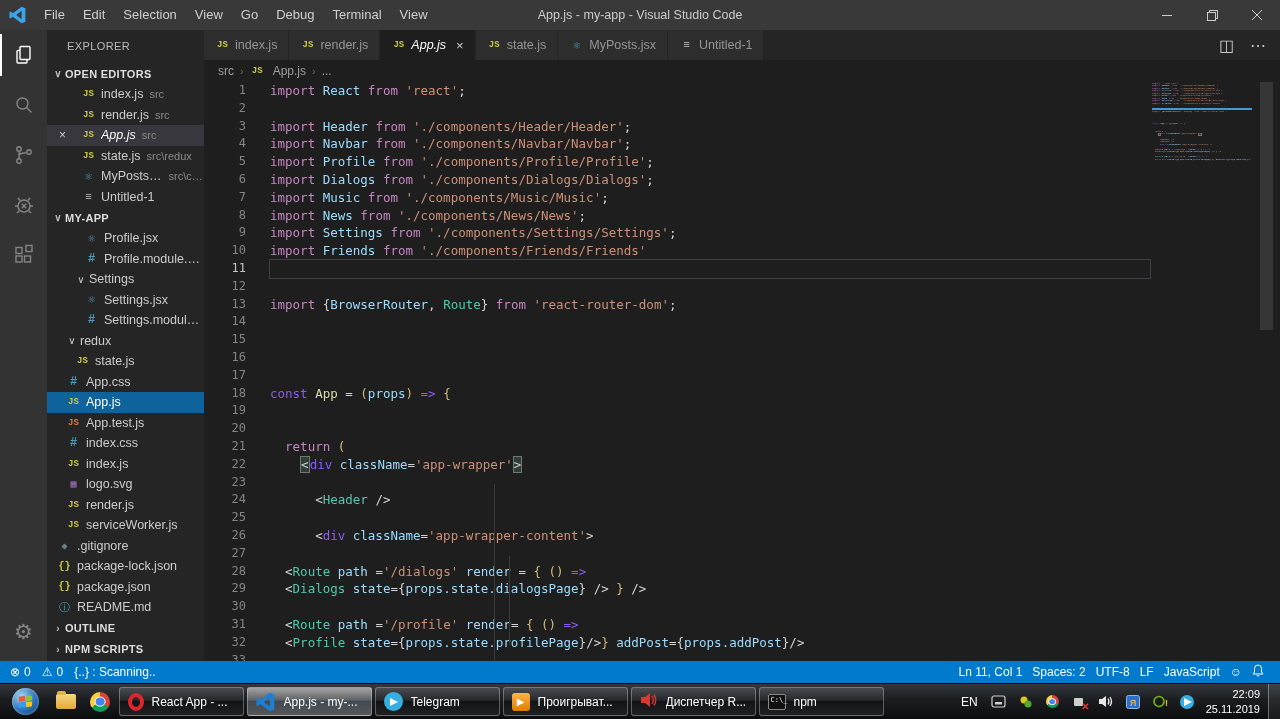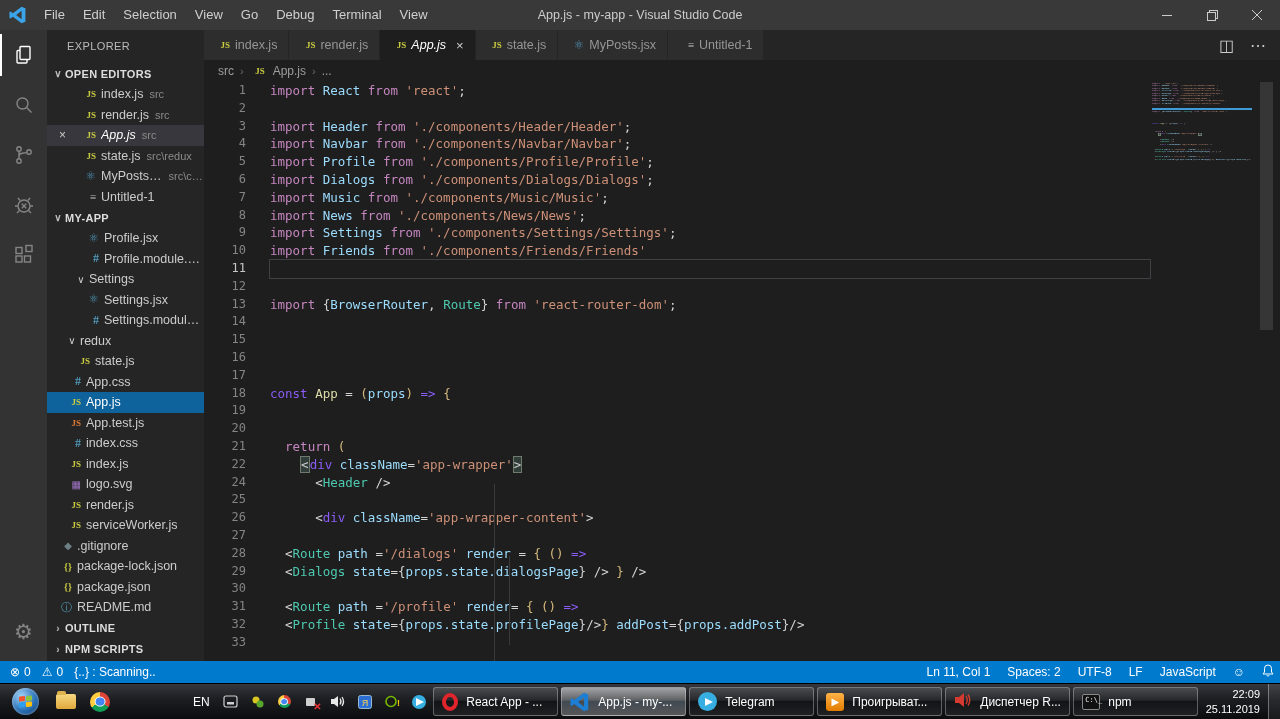--- a/index.html
+++ b/index.html
@@ -28,21 +28,21 @@
               padding-left:4px;letter-spacing:.3px;}
   .sec-chev{width:14px;text-align:center;font-size:10px;color:#bbbbbb;}
   .row{height:20.5px;display:flex;align-items:center;font-size:12.5px;color:#cccccc;position:relative;white-space:nowrap;overflow:hidden;}
   .row .lbl{overflow:hidden;text-overflow:ellipsis;}
   .row.oe{padding-left:34px;}
   .row.oe.active{background:#37373d;}
   .row.oe.active .lbl{font-style:italic;color:#ffffff;}
   .oe-close{position:absolute;left:12px;top:0;line-height:20.5px;font-size:12px;color:#cccccc;}
   .detail{color:#8a8a8a;font-size:11px;margin-left:6px;overflow:hidden;text-overflow:ellipsis;}
   .row.sel{background:#0e639c;color:#ffffff;}
-  .fi{width:15px;flex:none;text-align:right;margin-right:5px;font-family:Liberation Serif, serif;}
+  .fi{width:15px;flex:none;text-align:center;margin-right:5px;font-family:Liberation Mono, monospace;}
   .fi-js{color:#cbcb41;font-weight:bold;font-size:9px;}
   .fi-test{color:#e37933;font-weight:bold;font-size:9px;}
   .fi-css{color:#519aba;font-weight:bold;font-size:12px;}
   .fi-json{color:#cbcb41;font-weight:bold;font-size:10px;}
   .fi-react{color:#519aba;font-size:12px;}
   .fi-file{color:#c5c5c5;font-size:11px;}
   .fi-svg{color:#a074c4;font-size:10px;}
   .fi-git{color:#6d8086;font-size:10px;}
   .fi-info{color:#519aba;font-size:11px;}
   .tree-chev{width:12px;text-align:center;font-size:10px;color:#cccccc;flex:none;margin-right:2px;}
@@ -74,21 +74,21 @@
   
   #minimap{position:absolute;top:-2px;right:28px;width:100px;font-size:2.3px;line-height:2.55px;}
   .mrow{height:2.55px;white-space:pre;overflow:hidden;}
   #mm-cur{position:absolute;top:26px;right:28px;width:100px;height:2px;background:#3f9bd8;}
   #vscroll{position:absolute;right:7px;top:-20px;width:13px;height:268px;background:#4a4a4a;opacity:.55;}
   
   #statusbar{position:absolute;left:0;top:661px;width:1280px;height:22px;background:#007acc;color:#ffffff;
              font-size:12px;display:flex;align-items:center;z-index:6;}
   #status-left{display:flex;align-items:center;gap:11px;padding-left:10px;}
   .st-item{display:flex;align-items:center;gap:4px;white-space:nowrap;}
-  #status-right{margin-left:auto;display:flex;align-items:center;gap:17px;padding-right:6px;}
+  #status-right{margin-left:auto;display:flex;align-items:center;gap:10px;padding-right:16px;}
   .st-ico{font-size:12px;}
   
   #taskbar{position:absolute;left:0;top:683px;width:1280px;height:36px;
            background:linear-gradient(#34383d,#1b1d20 45%,#0b0c0e);border-top:1px solid #000;
            display:flex;align-items:center;box-sizing:border-box;z-index:7;}
   #start-orb{width:27px;height:27px;border-radius:50%;margin:0 10px 0 12px;flex:none;position:relative;
              background:radial-gradient(circle at 35% 30%,#9fd3f5,#2a71b8 55%,#0b3a6b 90%);
              box-shadow:inset 0 0 3px rgba(255,255,255,.6);display:flex;align-items:center;justify-content:center;}
   .flag{width:13px;height:12px;display:grid;grid-template-columns:6px 6px;grid-template-rows:5px 5px;gap:1px;transform:skewY(-4deg);}
   .flag span{border-radius:1px;}
@@ -462,20 +462,24 @@
       </div>
       <div class="cl">
         <span class="gut">21</span>
         <span class="codecell"><span class="tk-ws">  </span><span class="tk-kw">return </span><span class="tk-bk">(</span></span>
       </div>
       <div class="cl">
         <span class="gut">22</span>
         <span class="codecell"><span class="tk-ws">    </span><span class="tk-bm">&lt;</span><span class="tk-ct">div </span><span class="tk-id">className</span><span class="tk-pn">=</span><span class="tk-st">'app-wrapper'</span><span class="tk-bm">&gt;</span></span>
       </div>
       <div class="cl">
+        <span class="gut">23</span>
+        <span class="codecell"></span>
+      </div>
+      <div class="cl">
         <span class="gut">24</span>
         <span class="codecell"><span class="tk-ws">      </span><span class="tk-pn">&lt;</span><span class="tk-cp">Header </span><span class="tk-pn">/&gt;</span></span>
       </div>
       <div class="cl">
         <span class="gut">25</span>
       </div>
       <div class="cl">
         <span class="gut">26</span>
         <span class="codecell"><span class="tk-ws">      </span><span class="tk-pn">&lt;</span><span class="tk-ct">div </span><span class="tk-id">className</span><span class="tk-pn">=</span><span class="tk-st">'app-wrapper-content'</span><span class="tk-pn">&gt;</span></span>
       </div>
@@ -601,65 +605,20 @@
     </span>
   </div>
   <div id="quicklaunch" style="display:flex;">
       <div class="ql">
         <span class="folder-ico"></span>
       </div>
       <div class="ql">
         <span class="chrome-ico" style="width: 20px; height: 20px;"></span>
       </div>
     </div>
-  <div id="tray">
-      <span id="tray-lang">EN</span>
-      <span class="tray-ico">
-        <svg width="15" height="13">
-          <rect x="1" y="1" width="13" height="11" rx="2" fill="none" stroke="#cfcfcf" stroke-width="1.2"></rect>
-          <rect x="4" y="7" width="7" height="2.5" fill="#cfcfcf"></rect>
-        </svg>
-      </span>
-      <span class="tray-ico">
-        <svg width="13" height="13">
-          <circle cx="5" cy="5" r="3.5" fill="#d9c521"></circle>
-          <circle cx="9" cy="9" r="3.5" fill="#57a62e"></circle>
-        </svg>
-      </span>
-      <span class="tray-ico">
-        <span class="chrome-ico" style="width: 13px; height: 13px;"></span>
-      </span>
-      <span class="tray-ico">
-        <svg width="13" height="12">
-          <rect x="1" y="2" width="9" height="8" rx="1" fill="#cfcfcf"></rect>
-        </svg>
-        <span class="redx">✕</span>
-      </span>
-      <span class="tray-ico">
-        <svg width="16" height="13" viewBox="0 0 16 13">
-          <polygon points="1,4 4,4 8,1 8,12 4,9 1,9" fill="#e8e8e8"></polygon>
-          <path d="M10 3.5 Q12 6.5 10 9.5 M12 2 Q15 6.5 12 11" stroke="#e8e8e8" stroke-width="1.3" fill="none"></path>
-        </svg>
-      </span>
-      <span class="tray-ico">
-        <svg width="14" height="14">
-          <rect x="0.5" y="0.5" width="13" height="13" rx="2" fill="#2b6fd4" stroke="#9bc"></rect>
-          <text x="7" y="10.5" font-size="9" fill="#ffd34d" text-anchor="middle" font-family="Liberation Sans">Я</text>
-        </svg>
-      </span>
-      <span class="tray-ico">
-        <svg width="16" height="13">
-          <circle cx="7" cy="6.5" r="5" fill="#1a1a1a" stroke="#76b900" stroke-width="1.6"></circle>
-          <text x="13" y="11" font-size="9" fill="#f2c40f" font-family="Liberation Sans" font-weight="bold">!</text>
-        </svg>
-      </span>
-      <span class="tray-ico">
-        <span class="tg-ico" style="width: 14px; height: 14px;"></span>
-      </span>
-    </div>
   <div id="task-buttons" style="display:flex;">
       <div class="tb-btn">
         <span class="opera-ico"></span>
         <span class="lbl">React App - ...</span>
       </div>
       <div class="tb-btn active">
         <span class="vsc-ico">
           <svg width="20" height="20" viewBox="0 0 16 16">
             <path fill="#1d7fd4" d="M11.2 0.6 L14.6 2 V14 L11.2 15.4 L3.4 9.6 L1.4 11.2 L0.4 10.6 V5.4 L1.4 4.8 L3.4 6.4 Z M11.2 4.2 L6.4 8 L11.2 11.8 Z"></path>
           </svg>
@@ -679,18 +638,63 @@
             <polygon points="1,5 5,5 10,1 10,15 5,11 1,11" fill="#d43a2f"></polygon>
             <path d="M12 4 Q14.5 8 12 12 M14 2.5 Q17.5 8 14 13.5" stroke="#d43a2f" stroke-width="1.4" fill="none"></path>
           </svg></span>
         <span class="lbl">Диспетчер R...</span>
       </div>
       <div class="tb-btn">
         <span class="cmd-ico">C:\_</span>
         <span class="lbl">npm</span>
       </div>
     </div>
+  <div id="tray">
+      <span id="tray-lang">EN</span>
+      <span class="tray-ico">
+        <svg width="15" height="13">
+          <rect x="1" y="1" width="13" height="11" rx="2" fill="none" stroke="#cfcfcf" stroke-width="1.2"></rect>
+          <rect x="4" y="7" width="7" height="2.5" fill="#cfcfcf"></rect>
+        </svg>
+      </span>
+      <span class="tray-ico">
+        <svg width="13" height="13">
+          <circle cx="5" cy="5" r="3.5" fill="#d9c521"></circle>
+          <circle cx="9" cy="9" r="3.5" fill="#57a62e"></circle>
+        </svg>
+      </span>
+      <span class="tray-ico">
+        <span class="chrome-ico" style="width: 13px; height: 13px;"></span>
+      </span>
+      <span class="tray-ico">
+        <svg width="13" height="12">
+          <rect x="1" y="2" width="9" height="8" rx="1" fill="#cfcfcf"></rect>
+        </svg>
+        <span class="redx">✕</span>
+      </span>
+      <span class="tray-ico">
+        <svg width="16" height="13" viewBox="0 0 16 13">
+          <polygon points="1,4 4,4 8,1 8,12 4,9 1,9" fill="#e8e8e8"></polygon>
+          <path d="M10 3.5 Q12 6.5 10 9.5 M12 2 Q15 6.5 12 11" stroke="#e8e8e8" stroke-width="1.3" fill="none"></path>
+        </svg>
+      </span>
+      <span class="tray-ico">
+        <svg width="14" height="14">
+          <rect x="0.5" y="0.5" width="13" height="13" rx="2" fill="#2b6fd4" stroke="#9bc"></rect>
+          <text x="7" y="10.5" font-size="9" fill="#ffd34d" text-anchor="middle" font-family="Liberation Sans">Я</text>
+        </svg>
+      </span>
+      <span class="tray-ico">
+        <svg width="16" height="13">
+          <circle cx="7" cy="6.5" r="5" fill="#1a1a1a" stroke="#76b900" stroke-width="1.6"></circle>
+          <text x="13" y="11" font-size="9" fill="#f2c40f" font-family="Liberation Sans" font-weight="bold">!</text>
+        </svg>
+      </span>
+      <span class="tray-ico">
+        <span class="tg-ico" style="width: 14px; height: 14px;"></span>
+      </span>
+    </div>
   <div id="clock">
       <div>22:09</div>
       <div>25.11.2019</div>
     </div>
   <div id="show-desktop"></div>
 </div>
 
 </body></html>

